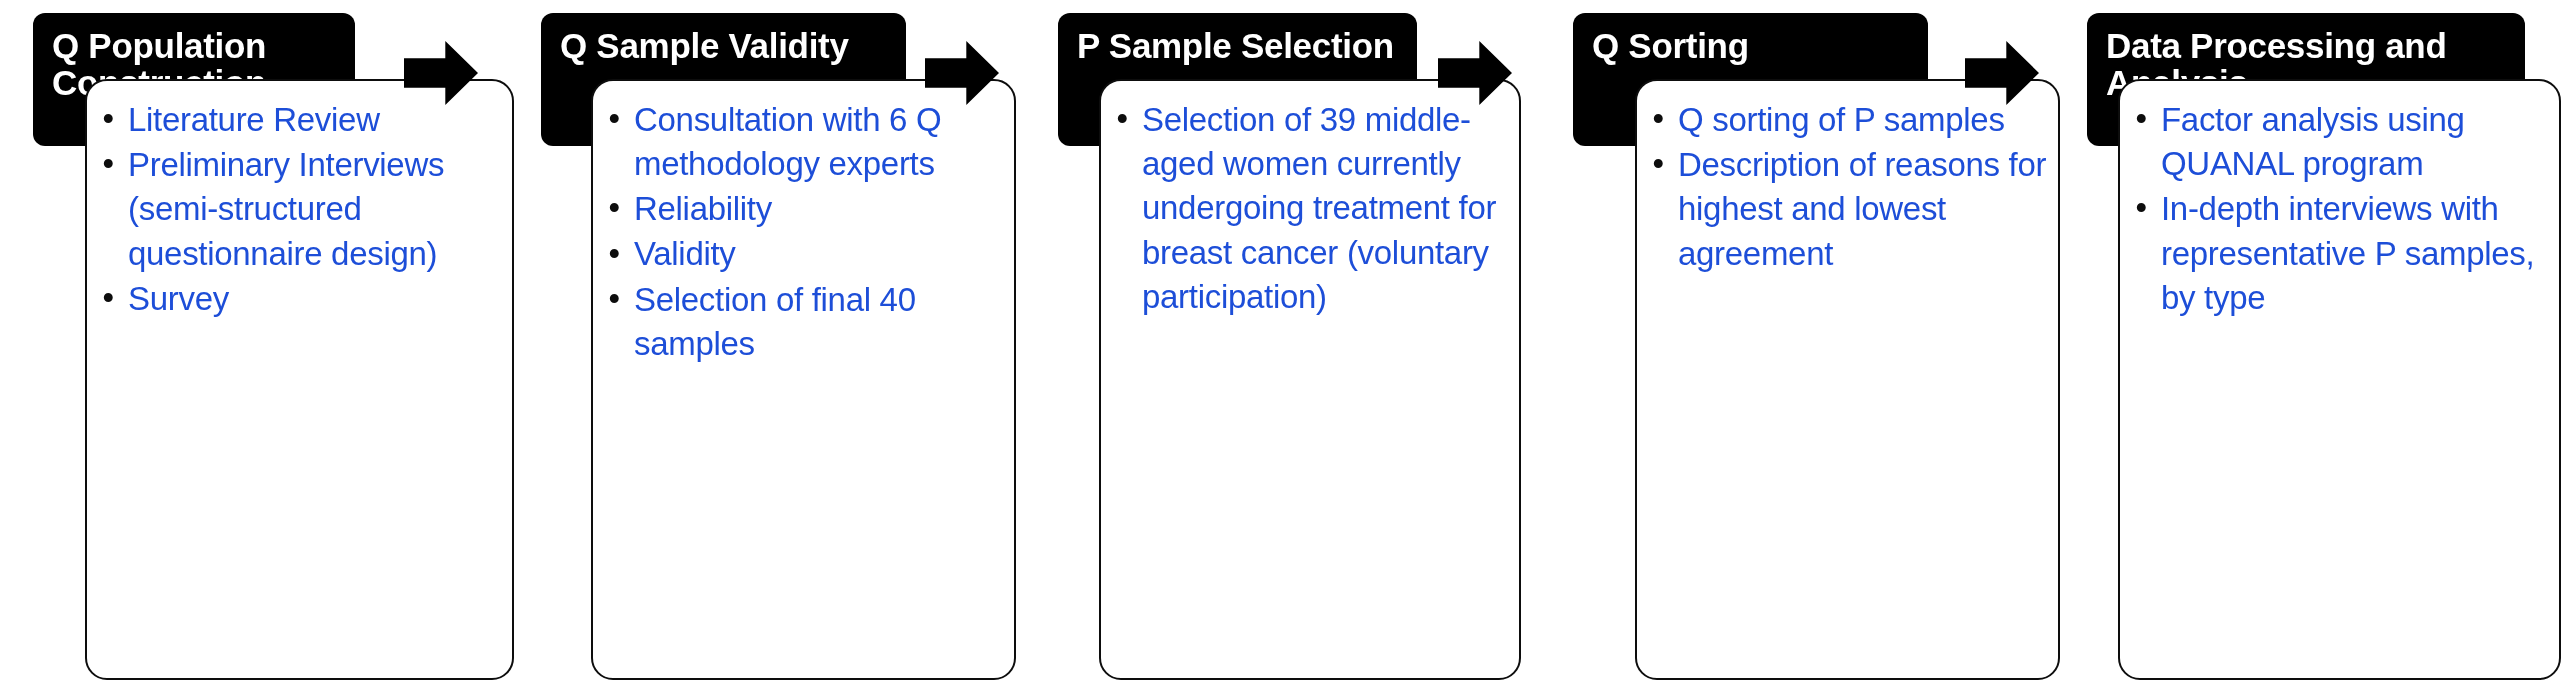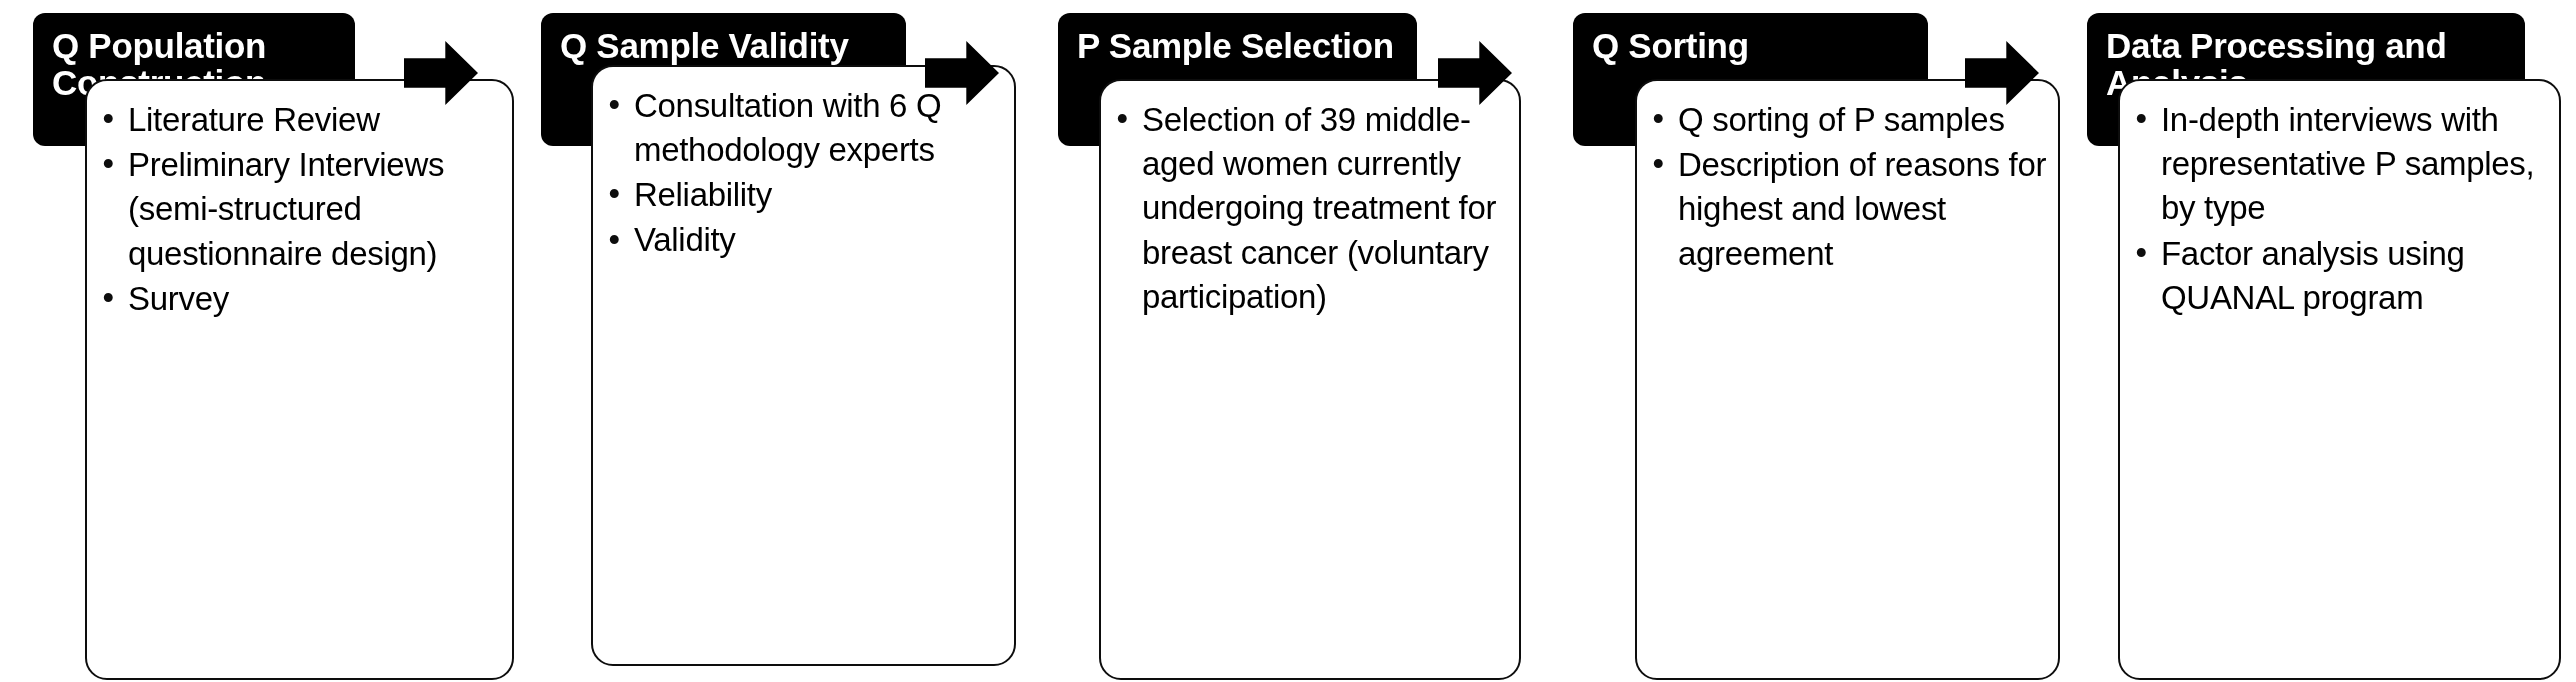--- a/index.html
+++ b/index.html
@@ -61,21 +61,21 @@
     list-style: none;
     margin: 0;
     padding: 17px 10.3px 0 12px;
   }
 
   .bullet-item {
     position: relative;
     padding-left: 29px;
     font-size: 33px;
     line-height: 1.34;
-    color: #000000;
+    color: #1d4ed8;
     margin: 0 0 0.9px 0;
     letter-spacing: -0.3px;
   }
   .bullet-item::before {
     content: "\2022";
     position: absolute;
     left: 3.4px;
     top: -0.9px;
     font-size: 33px;
     line-height: 1.34;
@@ -113,25 +113,26 @@
   <div class="flow-arrow" style="left:404px;">
     <svg viewBox="0 0 86 74" preserveAspectRatio="none" aria-hidden="true">
       <polygon points="0,20 48,20 48,0 86,37 48,74 48,54 0,54" fill="#000000"></polygon>
     </svg>
   </div>
 
   <div class="stage" style="left:541px; width:477px;">
     <div class="stage-header" style="width:365px; height:133px;">
       <span>Q Sample Validity</span>
     </div>
-    <div class="stage-body" style="left:50px; top:65px; width:425px; height:601px;">
+    <div class="stage-body" style="left:50px; top:79px; width:425px; height:601px;">
       <ul class="bullet-list">
         <li class="bullet-item">Consultation with 6 Q methodology experts</li>
         <li class="bullet-item">Reliability</li>
         <li class="bullet-item">Validity</li>
+        <li class="bullet-item">Selection of final 40 samples</li>
       </ul>
     </div>
   </div>
 
   <div class="flow-arrow" style="left:925px;">
     <svg viewBox="0 0 86 74" preserveAspectRatio="none" aria-hidden="true">
       <polygon points="0,20 48,20 48,0 86,37 48,74 48,54 0,54" fill="#000000"></polygon>
     </svg>
   </div>
 
@@ -169,20 +170,20 @@
       <polygon points="0,20 48,20 48,0 86,37 48,74 48,54 0,54" fill="#000000"></polygon>
     </svg>
   </div>
 
   <div class="stage" style="left:2087px; width:481px;">
     <div class="stage-header" style="width:438px; height:133px;">
       <span>Data Processing and Analysis</span>
     </div>
     <div class="stage-body" style="left:31px; top:79px; width:443px; height:601px;">
       <ul class="bullet-list">
+        <li class="bullet-item">Factor analysis using QUANAL program</li>
         <li class="bullet-item">In-depth interviews with representative P samples, by type</li>
-        <li class="bullet-item">Factor analysis using QUANAL program</li>
       </ul>
     </div>
   </div>
 
 </div>
 
 
 </body></html>

